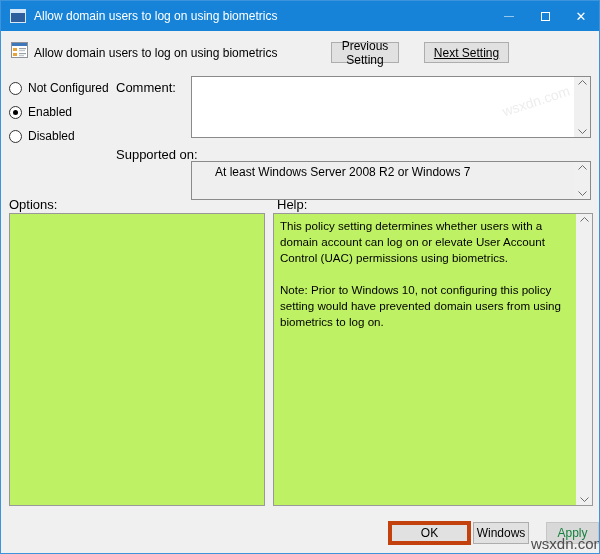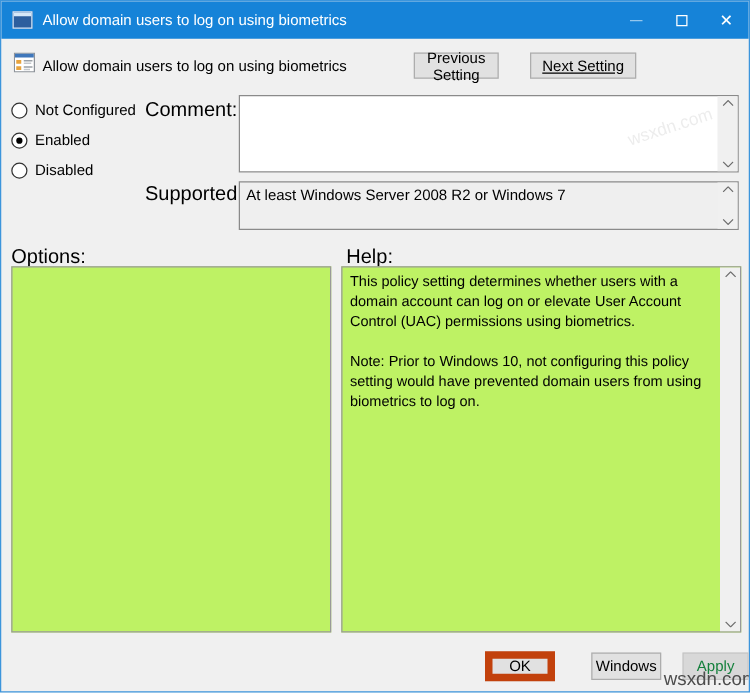--- a/index.html
+++ b/index.html
@@ -33,38 +33,38 @@
   .btn-next { position:absolute; left:423px; top:41px; width:85px; height:21px;text-decoration:underline; }
 
   
   .radio-row { position:absolute; left:8px; display:flex; align-items:center; height:14px; }
   .radio-circle { width:13px; height:13px; border:1px solid #333; border-radius:50%;
                   background:#fff; margin-right:6px; position:relative; flex:0 0 auto; }
   .radio-circle.selected::after { content:""; position:absolute; left:3px; top:3px;
                   width:5px; height:5px; border-radius:50%; background:#000; }
 
   
-  .field-label { position:absolute; font-size:16px; }
+  .field-label { position:absolute; font-size:13px; }
 
   
   .textbox { position:absolute; background:#fff; border:1px solid #8a8a8a; display:flex; }
   .textbox .text-area { flex:1 1 auto; padding:3px 5px; overflow:hidden; }
   .scrollcol { flex:0 0 16px; background:#f0f0f0; display:flex; flex-direction:column;
                justify-content:space-between; align-items:center; padding:3px 0; }
   .scrollcol svg { display:block; }
 
   .supported-box { background:#efefef; }
 
   .panel-box { position:absolute; background:#bef264; border:1px solid #999; }
 
   .help-text p { margin:0 0 16px 0; line-height:16px; font-size:11.6px; }
 
   
-  .btn-ok     { position:absolute; left:387px; top:520px; width:56px; height:24px;
-                border:6px solid #c2410c; }
+  .btn-ok     { position:absolute; left:387px; top:520px; width:83px; height:24px;
+                border:4px solid #c2410c; }
   .btn-cancel { position:absolute; left:472px; top:521px; width:56px; height:22px; }
   .btn-apply  { position:absolute; left:545px; top:521px; width:53px; height:22px;
                 background:#d8d8d8; border:1px solid #c6c6c6; color:#15803d; }
 
   
   .watermark-bottom { position:absolute; left:530px; top:534px; font-size:15px;
                       color:#4d4d4d; white-space:nowrap; }
   .watermark-top { position:absolute; left:500px; top:92px; font-size:14px; color:#9a9a9a;
                    opacity:.18; transform:rotate(-18deg); white-space:nowrap; }
 </style>
@@ -123,21 +123,21 @@
       <svg width="9" height="5">
           <polyline points="0.5,4.5 4.5,0.5 8.5,4.5" stroke="#6d6d6d" fill="none"></polyline>
         </svg>
       <svg width="9" height="5">
           <polyline points="0.5,0.5 4.5,4.5 8.5,0.5" stroke="#6d6d6d" fill="none"></polyline>
         </svg>
     </div>
   </div>
 
   <span class="field-label" style="left:115px; top:146px;">Supported on:</span>
-  <div class="textbox supported-box" style="left:190px; top:144px; width:400px; height:39px;">
+  <div class="textbox supported-box" style="left:190px; top:160px; width:400px; height:39px;padding-left:18px;">
     <div class="text-area">At least Windows Server 2008 R2 or Windows 7</div>
     <div class="scrollcol">
       <svg width="9" height="5">
           <polyline points="0.5,4.5 4.5,0.5 8.5,4.5" stroke="#6d6d6d" fill="none"></polyline>
         </svg>
       <svg width="9" height="5">
           <polyline points="0.5,0.5 4.5,4.5 8.5,0.5" stroke="#6d6d6d" fill="none"></polyline>
         </svg>
     </div>
   </div>

